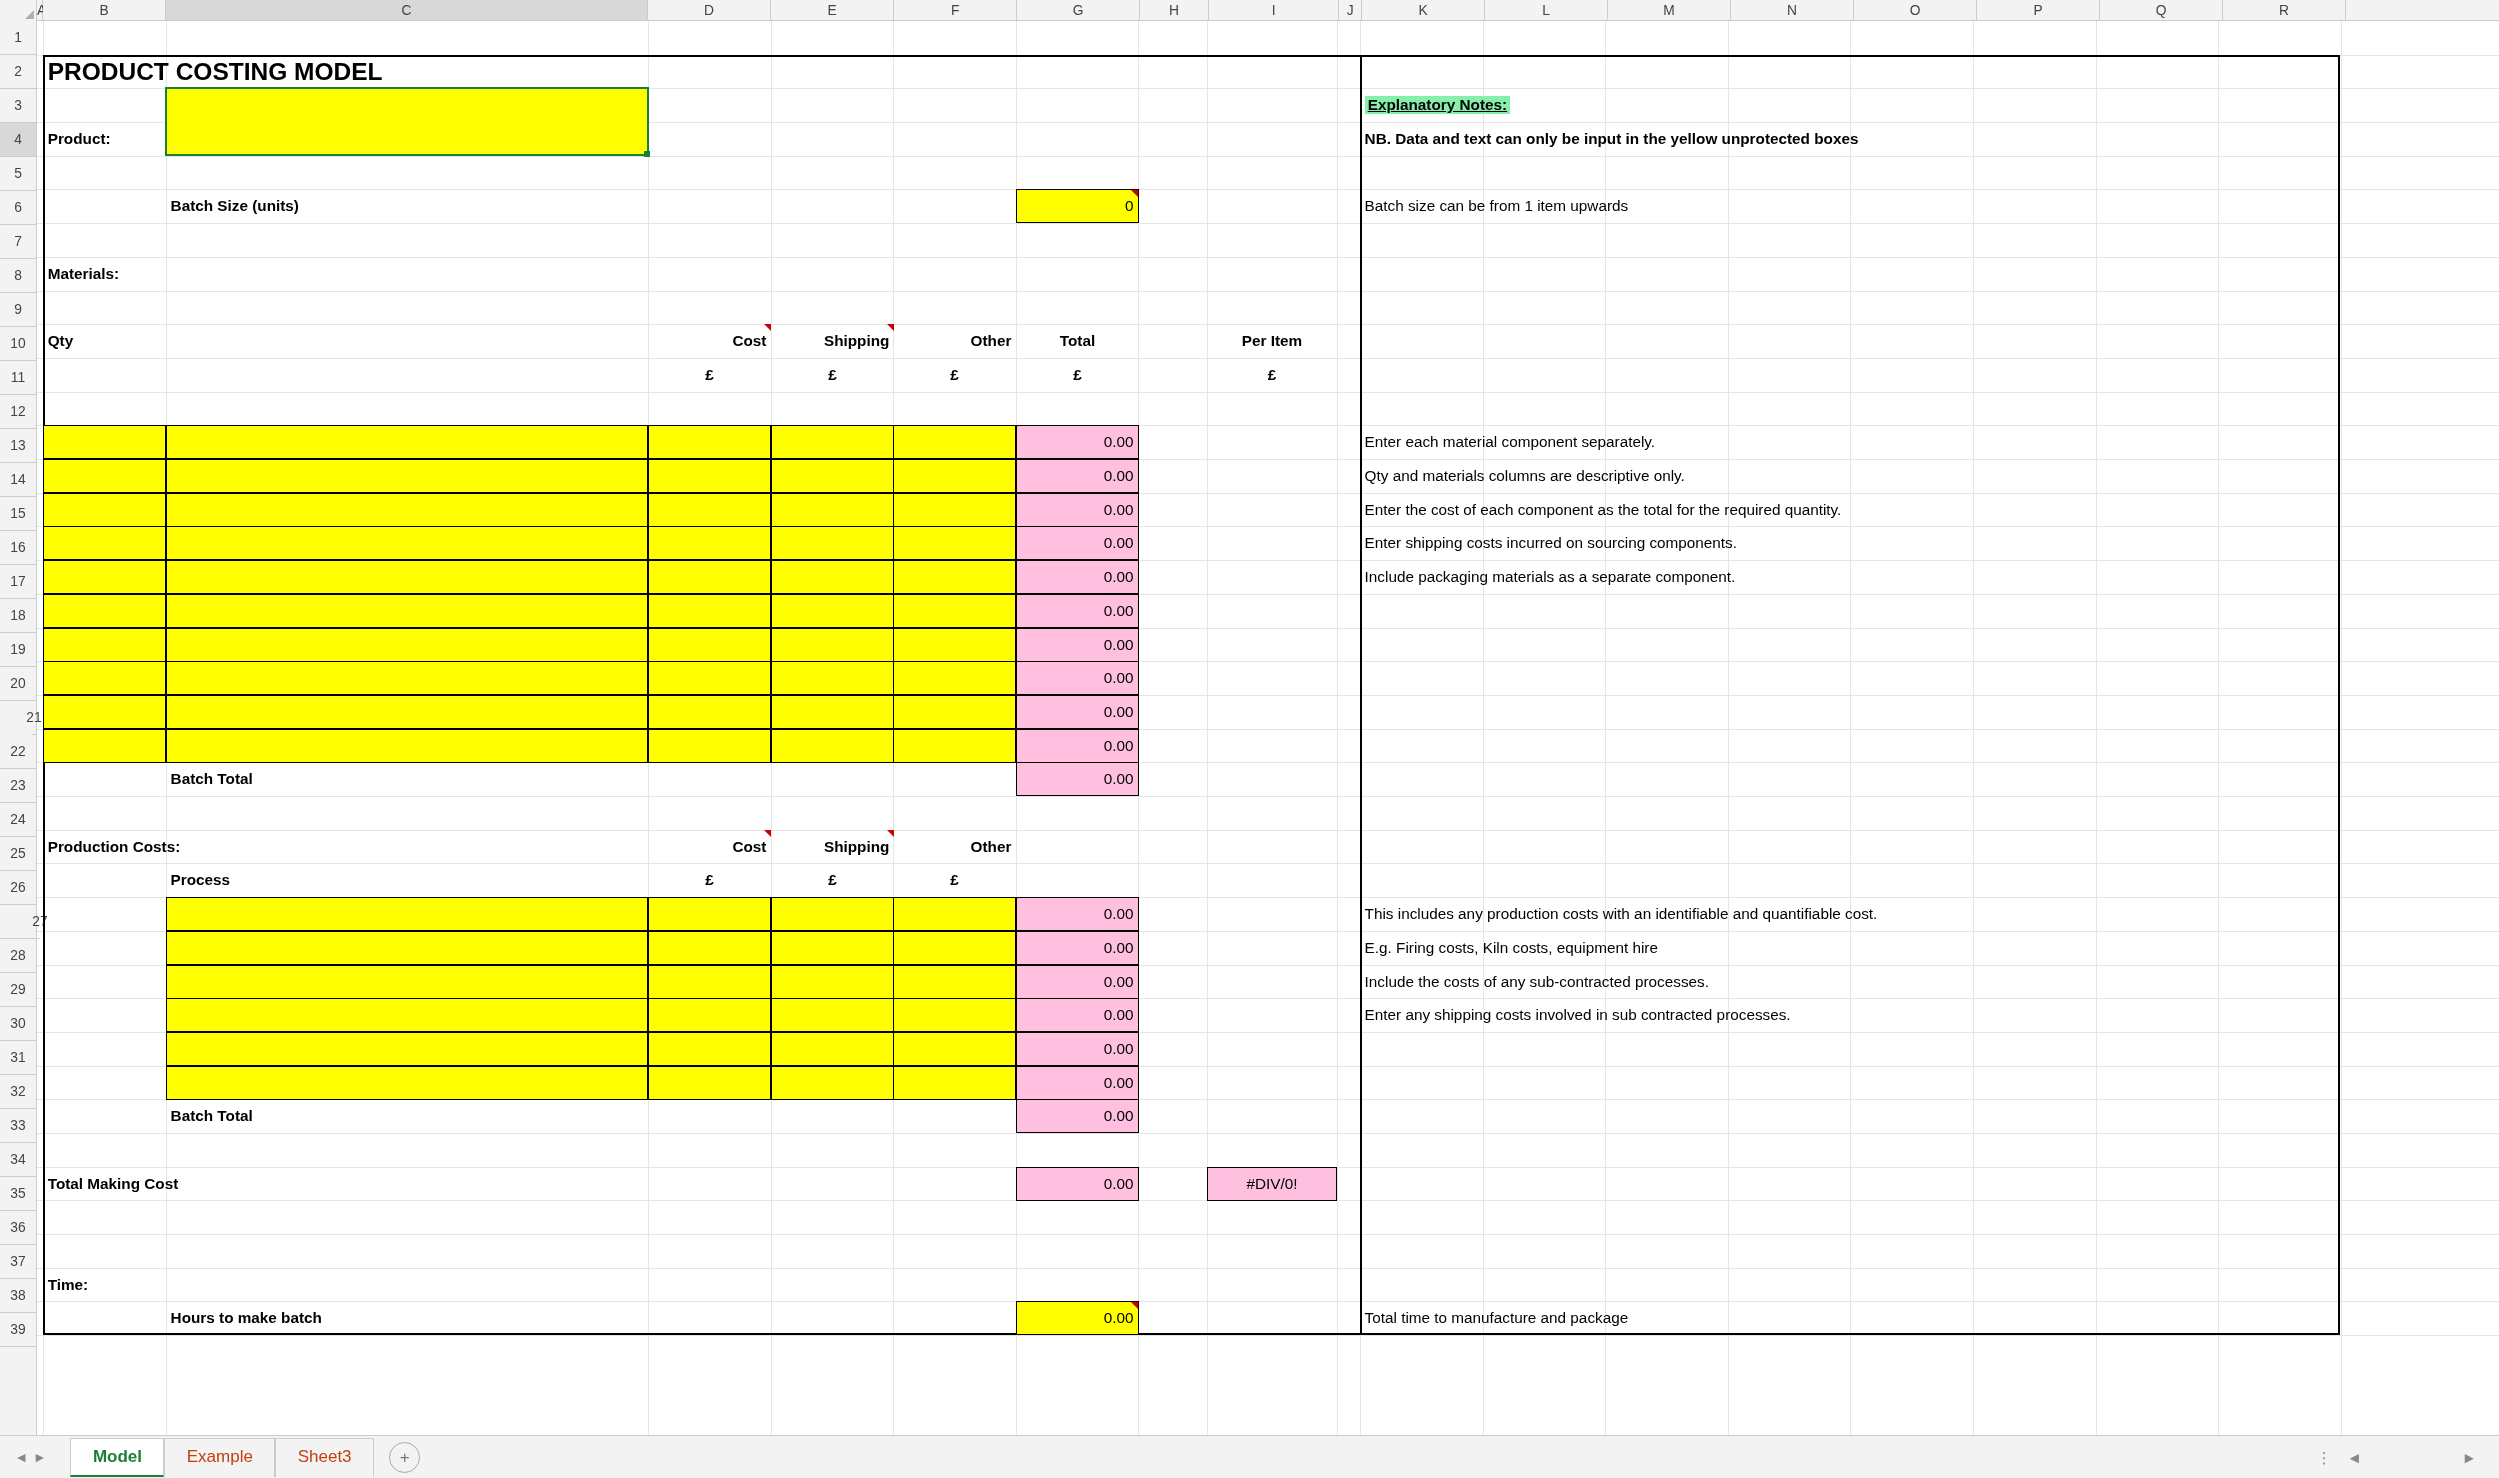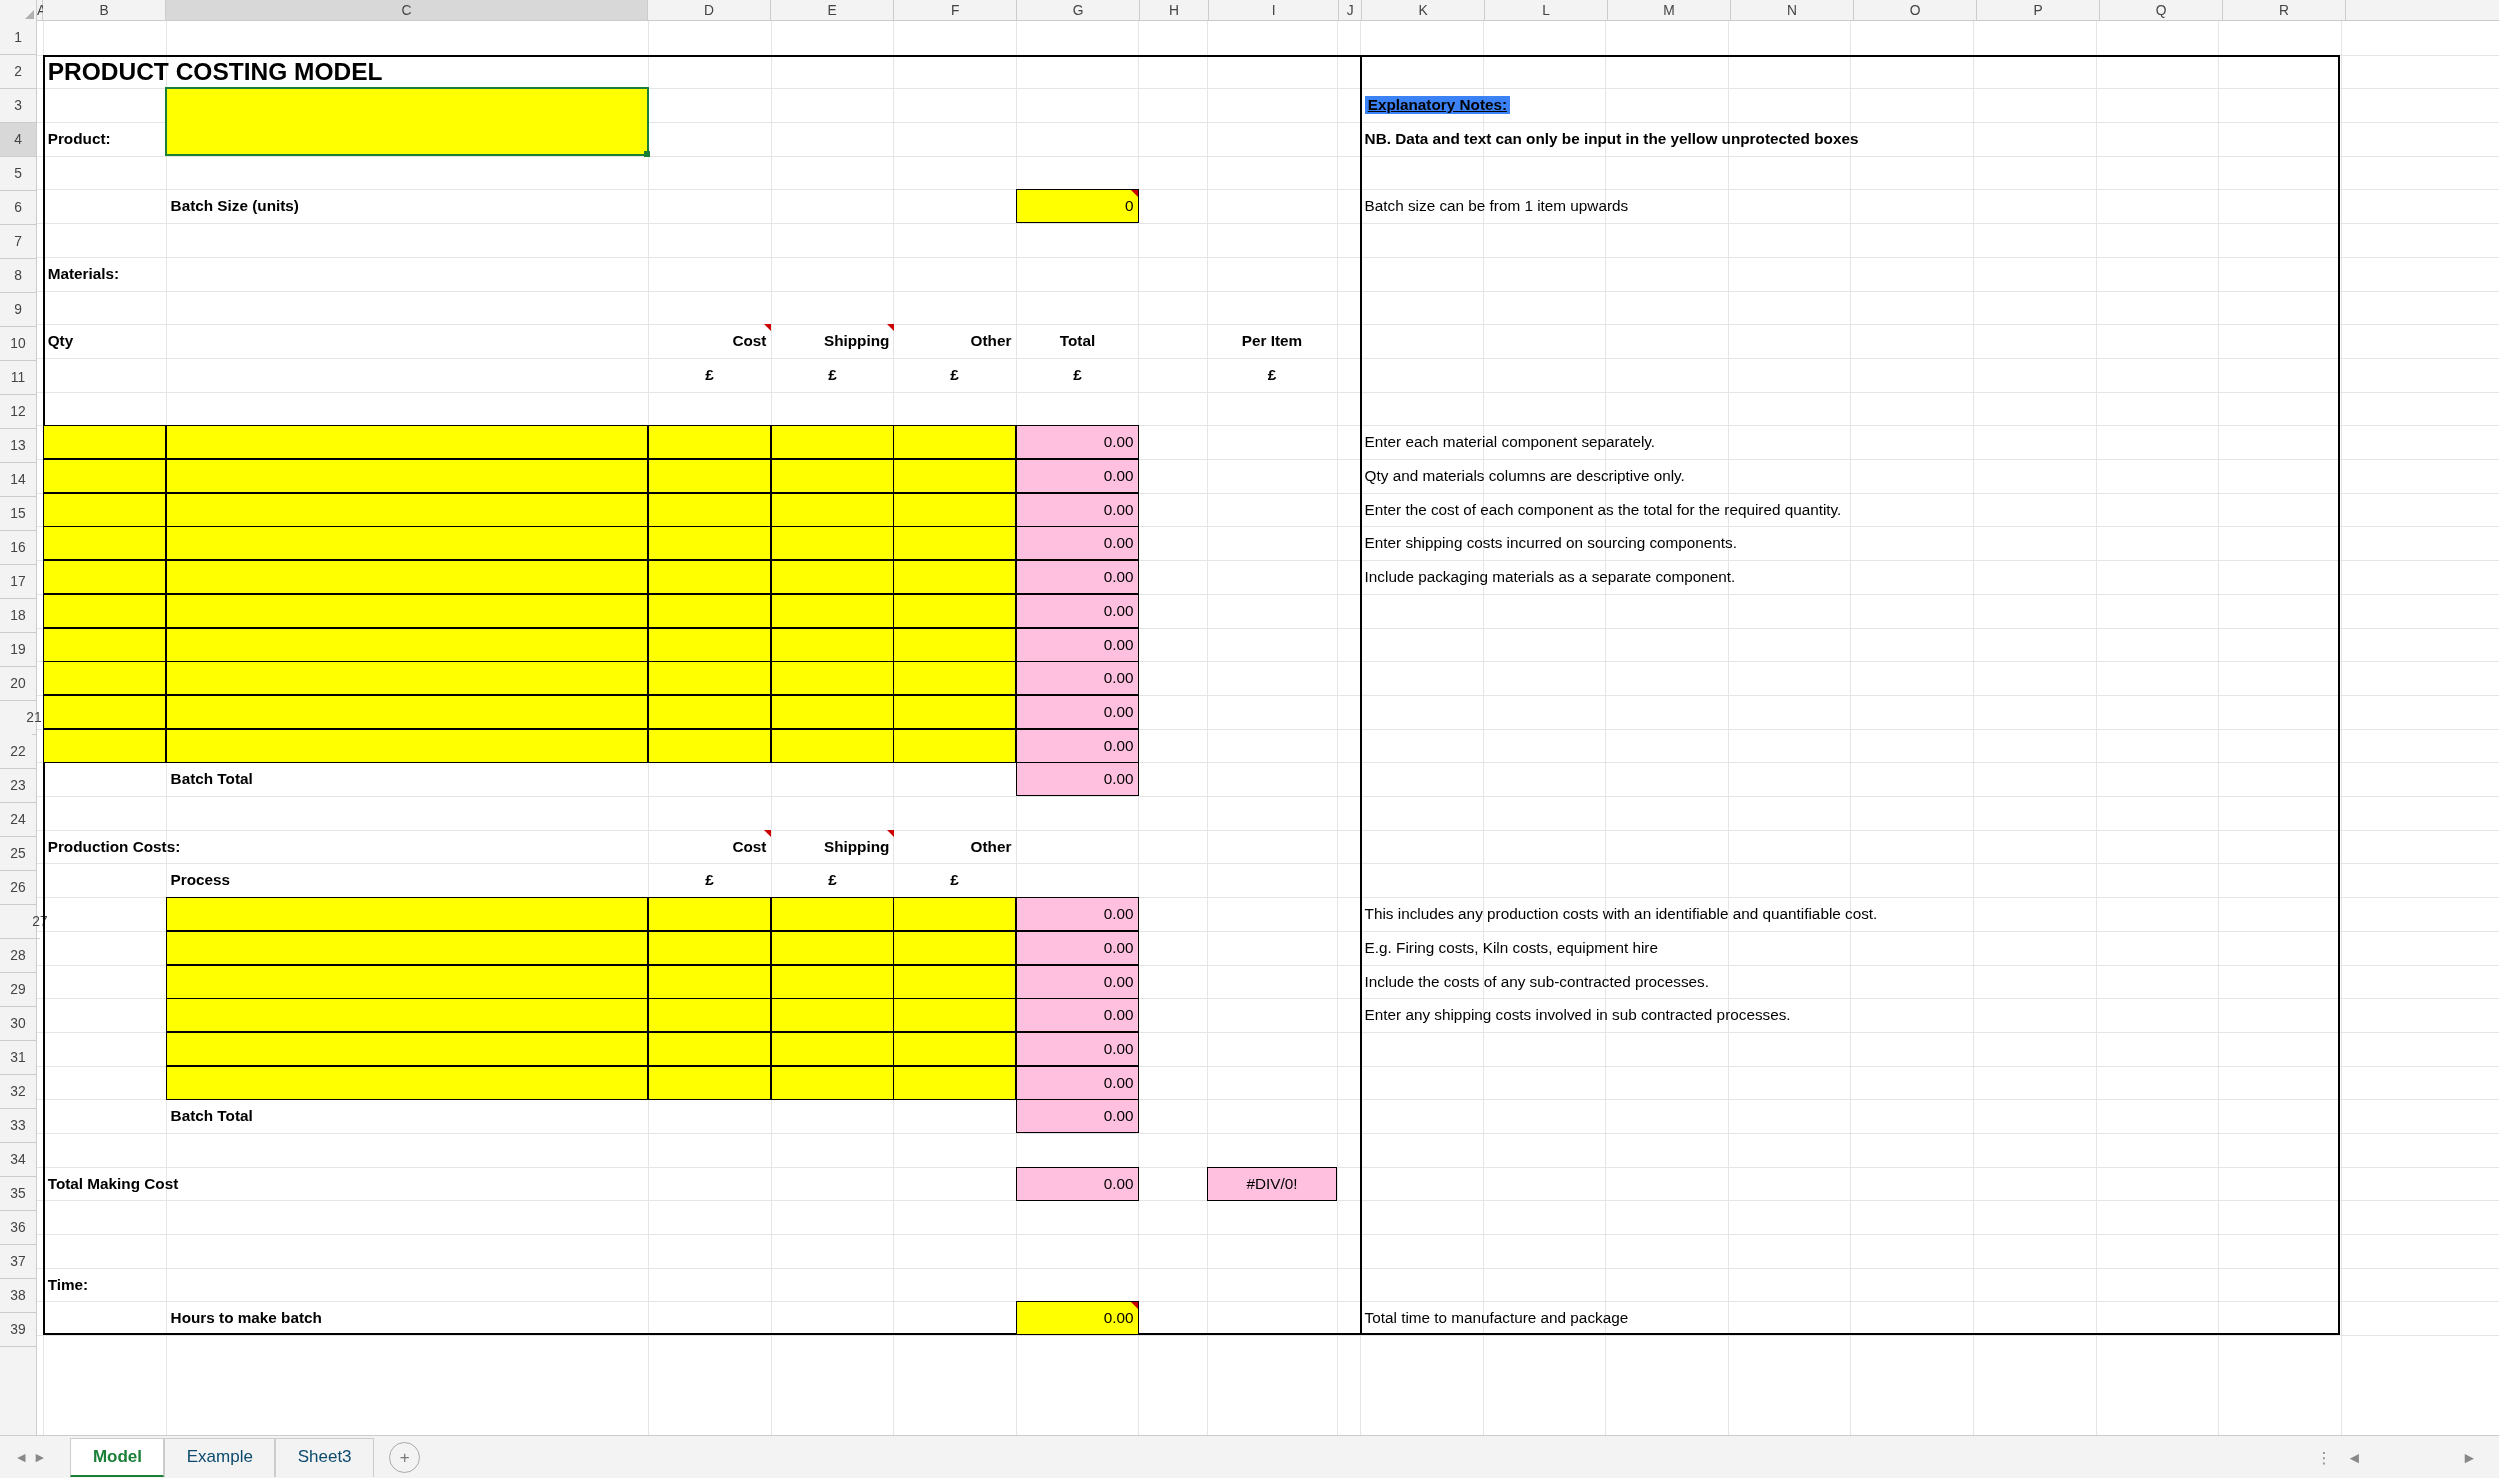--- a/index.html
+++ b/index.html
@@ -74,38 +74,38 @@
   .pink { background:#ffc0e0; border:1.5px solid #000; justify-content:flex-end; }
   .active-cell { outline:2.3px solid #1a7f37; outline-offset:-1.5px; }
   .fill-handle { position:absolute; right:-3.1px; bottom:-3.1px; width:6.1px; height:6.1px; background:#1a7f37; }
   .right { justify-content:flex-end; }
   .center { justify-content:center; }
   .red-tri::after {
     content:""; position:absolute; top:0; right:0;
     border-style:solid; border-width:0 7.7px 7.7px 0;
     border-color:transparent #c00 transparent transparent;
   }
-  .note-hl { background:#3b82f6; font-weight:700; text-decoration: underline; padding:0 3.1px; display:inline; }
+  .note-hl { background:#86efac; font-weight:700; text-decoration: underline; padding:0 3.1px; display:inline; }
 
   .footer {
     height: 44px;
     background:#f3f3f3;
     border-top:0.8px solid #ccc;
     display:flex; align-items:center;
     flex-shrink:0;
     position:relative;
   }
   .nav-arrows { display:flex; gap:3.1px; padding:0 23px 0 13.8px; }
   .nav-arrow { width:15.3px; height:15.3px; color:#888; font-size:13.8px; display:flex; align-items:center; justify-content:center; }
   .tab {
     padding: 7.7px 21.4px;
     border:0.8px solid #ccc;
     border-bottom:none;
     background:#f3f3f3;
-    color:#0c4a6e;
+    color:#c2410c;
     font-size:17px;
     position:relative;
     top:0;
   }
   .tab.active {
     background:#fff; color:#1a7f37; font-weight:600;
     border-bottom:2.3px solid #1a7f37;
   }
   .add-sheet {
     width:31px; height:31px; margin-left:15.3px;

